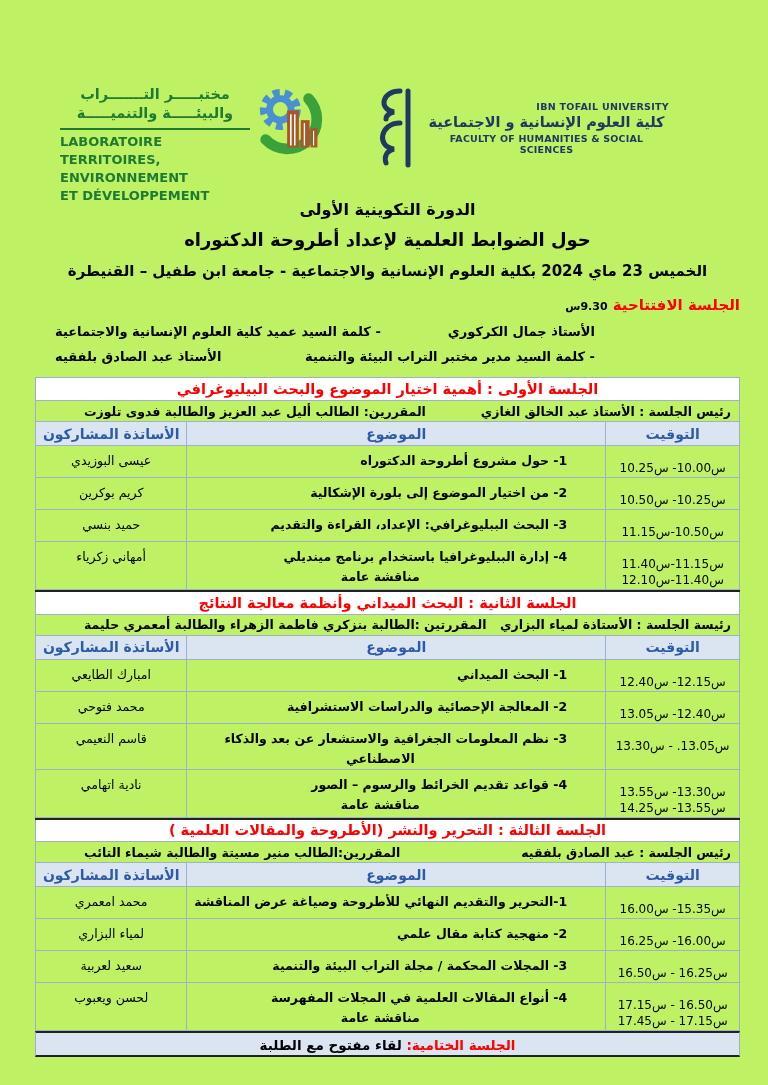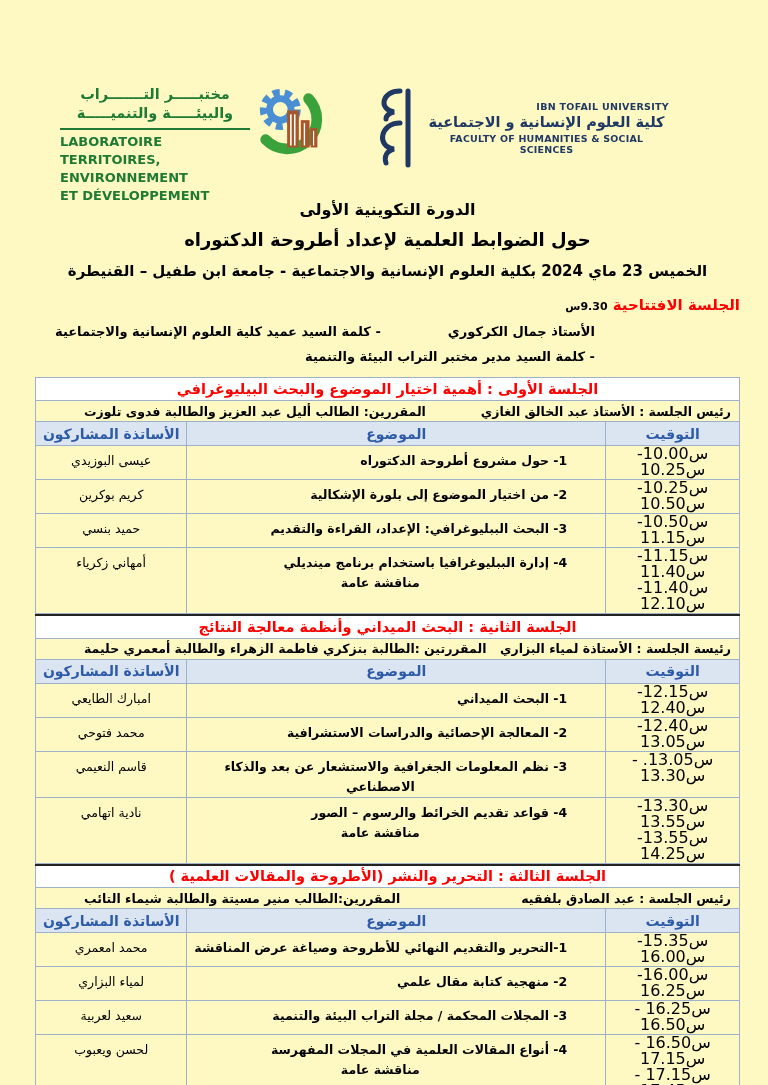--- a/index.html
+++ b/index.html
@@ -9,21 +9,21 @@
     --table-border:#9FB0CB;
     --logo-green:#1F7A33;
     --logo-navy:#1F3864;
     --logo-blue:#4A8FD3;
     --logo-brown:#A9562B;
     --leaf-green:#3AA23A;
   }
   *{box-sizing:border-box;}
   html,body{margin:0;padding:0;background:#e8e8e8;}
   body{font-family:"DejaVu Sans",sans-serif;}
-  .page{width:768px;height:1085px;background:#fef9c3;overflow:hidden;direction:rtl;margin:0 auto;position:relative;}
+  .page{width:768px;height:1085px;background:#bef264;overflow:hidden;direction:rtl;margin:0 auto;position:relative;}
   .content{margin:0 28px 0 35px;}
 
   
   .logos{direction:ltr;display:flex;align-items:flex-start;margin:85px 25px 0 60px;height:100px;}
   .lab-logo{display:flex;align-items:flex-start;gap:4px;width:272px;}
   .lab-text{width:190px;}
   .lab-ar{color:var(--logo-green);font-weight:bold;font-size:14.5px;line-height:1.3;direction:rtl;text-align:center;}
   .lab-fr{color:var(--logo-green);font-weight:bold;font-size:13px;line-height:1.4;margin-top:5px;text-align:left;border-top:2px solid var(--logo-green);padding-top:3px;}
   .lab-graphic{width:78px;height:82px;flex:0 0 auto;}
   .univ-logo{display:flex;align-items:center;gap:6px;margin-left:38px;color:var(--logo-navy);}
@@ -49,21 +49,21 @@
 
   
   table.session{width:100%;border-collapse:collapse;table-layout:fixed;margin-top:0;}
   table.session.first{margin-top:8px;}
   .session td,.session th{border:1px solid var(--table-border);overflow:hidden;}
   table.t-next{border-top:2px solid #222;}
   .s-title td{color:var(--accent-red);font-weight:bold;font-size:14.5px;text-align:center;height:23px;background:#fff;padding:1px 2px;}
   .s-sub td{font-weight:bold;font-size:12.5px;height:21px;padding:0;color:#000;}
   .sub-line{display:flex;justify-content:space-between;padding:1px 8px 1px 48px;}
   .s-head th{background:var(--table-header-bg);color:var(--table-header-text);font-weight:bold;font-size:14px;height:24px;text-align:center;padding:1px;}
-  .c-time{font-size:16px;text-align:center;vertical-align:top;padding-top:0;font-weight:normal;color:#000;}
+  .c-time{font-size:12px;text-align:center;vertical-align:top;padding-top:14px;font-weight:normal;color:#000;}
   .c-time div{line-height:16px;}
   .c-topic{font-size:12.5px;font-weight:bold;text-align:right;padding:6px 38px 2px 6px;vertical-align:top;color:#000;}
   .c-topic div{line-height:17px;}
   .c-topic .disc{text-align:center;margin-top:3px;}
   .c-part{font-size:12.5px;text-align:center;vertical-align:top;padding-top:7px;font-weight:normal;color:#000;}
   .r td{height:29px;}
   .rd td{height:45px;}
 
   
   .closing{border:1px solid var(--table-border);border-top:2px solid #222;border-bottom:2px solid #222;background:var(--table-header-bg);text-align:center;font-weight:bold;font-size:13.5px;height:26px;line-height:24px;}
@@ -140,20 +140,21 @@
     <div class="open-head">
       <span class="t">الجلسة الافتتاحية</span>
       <span class="h">9.30س</span>
     </div>
     <div class="op-row">
       <span>الأستاذ جمال الكركوري</span>
       <span>- كلمة السيد عميد كلية العلوم الإنسانية والاجتماعية</span>
     </div>
     <div class="op-row">
       <span>- كلمة السيد مدير مختبر التراب البيئة والتنمية</span>
+      <span>الأستاذ عبد الصادق بلفقيه</span>
     </div>
 
     <table class="session first">
       <colgroup>
           <col style="width:19%">
           <col style="width:59.5%">
           <col style="width:21.5%">
         </colgroup>
       <tbody>
           <tr class="s-title">

